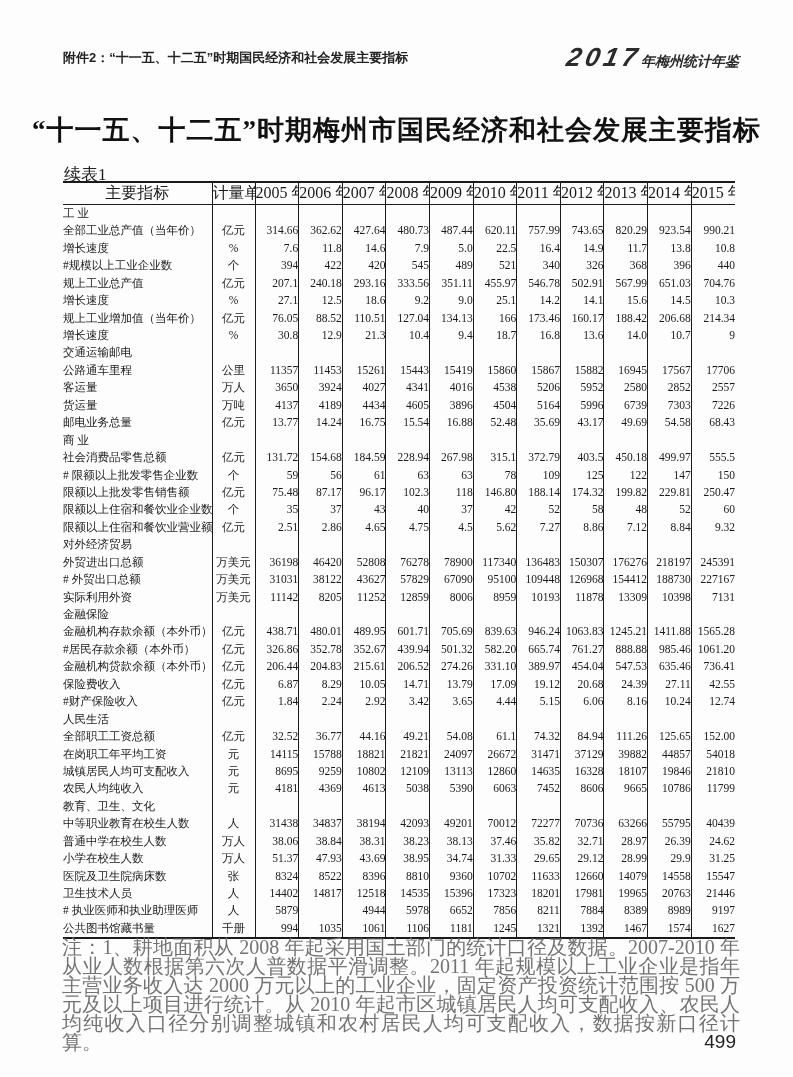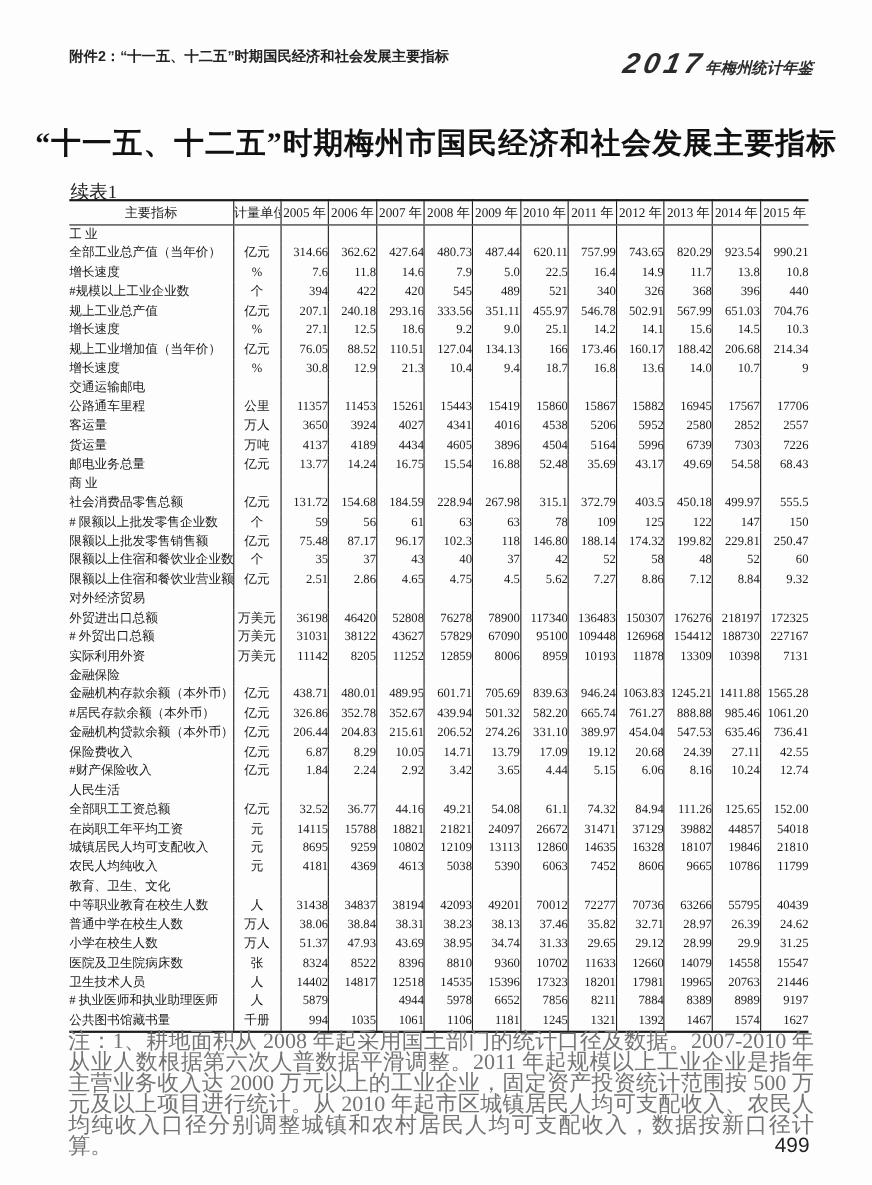--- a/index.html
+++ b/index.html
@@ -2,21 +2,21 @@
 <html><head>
 <meta charset="utf-8">
 <style>
   html,body{margin:0;padding:0;}
   body{
     width:793px;height:1077px;position:relative;background:#fdfdfd;
     font-family:"Liberation Serif","DejaVu Serif",serif;color:#1a1a1a;
   }
   .page-header{
     position:absolute;top:42px;left:63px;width:676px;
-    display:flex;justify-content:space-between;align-items:flex-start;
+    display:flex;justify-content:space-between;align-items:center;
   }
   .header-left{
     font-family:"Liberation Sans","DejaVu Sans",sans-serif;
     font-weight:bold;font-size:13px;color:#222;
   }
   .logo{white-space:nowrap;color:#2b2b2b;font-style:italic;font-weight:bold;}
   .logo .logo-year{
     font-size:26px;letter-spacing:4px;
     font-family:"Liberation Sans","DejaVu Sans",sans-serif;
     transform:skewX(-12deg);display:inline-block;
@@ -32,21 +32,21 @@
   }
   .subtable-label{
     position:absolute;top:163px;left:64px;font-size:17px;color:#222;
   }
   table.main{
     position:absolute;top:181px;left:63px;width:672px;
     border-collapse:collapse;table-layout:fixed;
     border-top:2px solid #1a1a1a;border-bottom:2px solid #1a1a1a;
   }
   table.main th{
-    font-weight:normal;font-size:12px;height:21px;
+    font-weight:normal;font-size:16px;height:21px;
     border-bottom:1.5px solid #1a1a1a;padding:0;
     white-space:nowrap;overflow:hidden;margin-top:22px;
   }
   table.main td{
     font-size:11.5px;height:17.45px;padding:0;line-height:1;
     white-space:nowrap;overflow:hidden;
   }
   table.main th:not(:first-child),
   table.main td:not(:first-child){border-left:1px solid #1a1a1a;}
   td.ind{text-align:left;}
@@ -410,21 +410,21 @@
         <td class="val">36198</td>
         <td class="val">46420</td>
         <td class="val">52808</td>
         <td class="val">76278</td>
         <td class="val">78900</td>
         <td class="val">117340</td>
         <td class="val">136483</td>
         <td class="val">150307</td>
         <td class="val">176276</td>
         <td class="val">218197</td>
-        <td class="val">172325</td>
+        <td class="val">245391</td>
       </tr>
       <tr>
         <td class="ind indent-2"># 外贸出口总额</td>
         <td class="unit">万美元</td>
         <td class="val">31031</td>
         <td class="val">38122</td>
         <td class="val">43627</td>
         <td class="val">57829</td>
         <td class="val">67090</td>
         <td class="val">95100</td>

